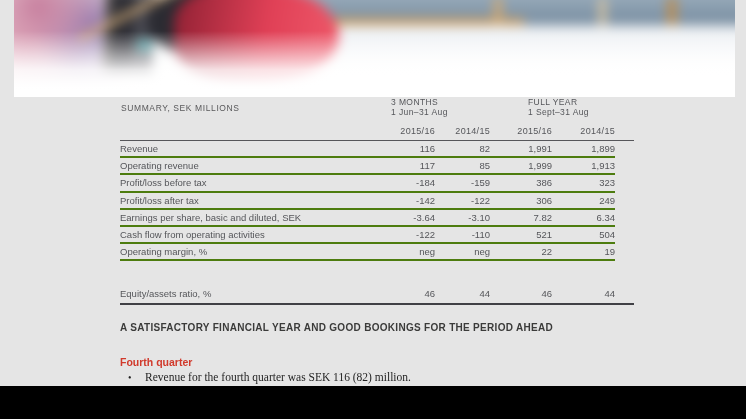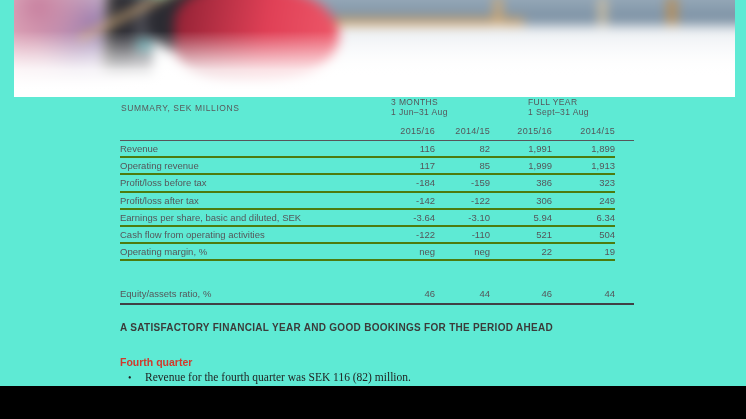--- a/index.html
+++ b/index.html
@@ -1,18 +1,18 @@
 <!DOCTYPE html>
 <html><head>
 <meta charset="utf-8">
 <style>
   * { margin:0; padding:0; box-sizing:border-box; }
   html,body { width:746px; height:419px; }
   body { font-family:"Liberation Sans", sans-serif; background:#ffffff; }
-  .page { position:relative; width:746px; height:419px; background:#5eead4; overflow:hidden; }
+  .page { position:relative; width:746px; height:419px; background:#e5e5e5; overflow:hidden; }
 
   
   .hero { position:absolute; left:14px; top:0; width:721px; height:97px; overflow:hidden; }
   .hero-blur { position:absolute; left:-15px; top:-15px; right:-15px; bottom:-15px; filter:blur(6px); }
   .hero-snow { position:absolute; left:0; top:40px; width:760px; height:80px; background:linear-gradient(180deg,#e9edf1,#ffffff 60%); }
   .hero-bg-right { position:absolute; left:225px; top:0; width:530px; height:49px; background:linear-gradient(180deg,#a3b4c2,#7d92a5 70%,#64788c); }
   .hero-tan-band { position:absolute; left:315px; top:33px; width:210px; height:9px; background:#c79a5f; }
   .hero-pole-1 { position:absolute; left:495px; top:12px; width:8px; height:34px; background:#cfa873; }
   .hero-pole-2 { position:absolute; left:600px; top:12px; width:7px; height:34px; background:#d8c4a0; }
   .hero-pole-3 { position:absolute; left:668px; top:12px; width:10px; height:35px; background:#b98f58; }
@@ -129,21 +129,21 @@
         <span>Profit/loss after tax</span>
         <span class="num">-142</span>
         <span class="num">-122</span>
         <span class="num">306</span>
         <span class="num">249</span>
       </div>
       <div class="grid">
         <span>Earnings per share, basic and diluted, SEK</span>
         <span class="num">-3.64</span>
         <span class="num">-3.10</span>
-        <span class="num">5.94</span>
+        <span class="num">7.82</span>
         <span class="num">6.34</span>
       </div>
       <div class="grid">
         <span>Cash flow from operating activities</span>
         <span class="num">-122</span>
         <span class="num">-110</span>
         <span class="num">521</span>
         <span class="num">504</span>
       </div>
       <div class="grid">

